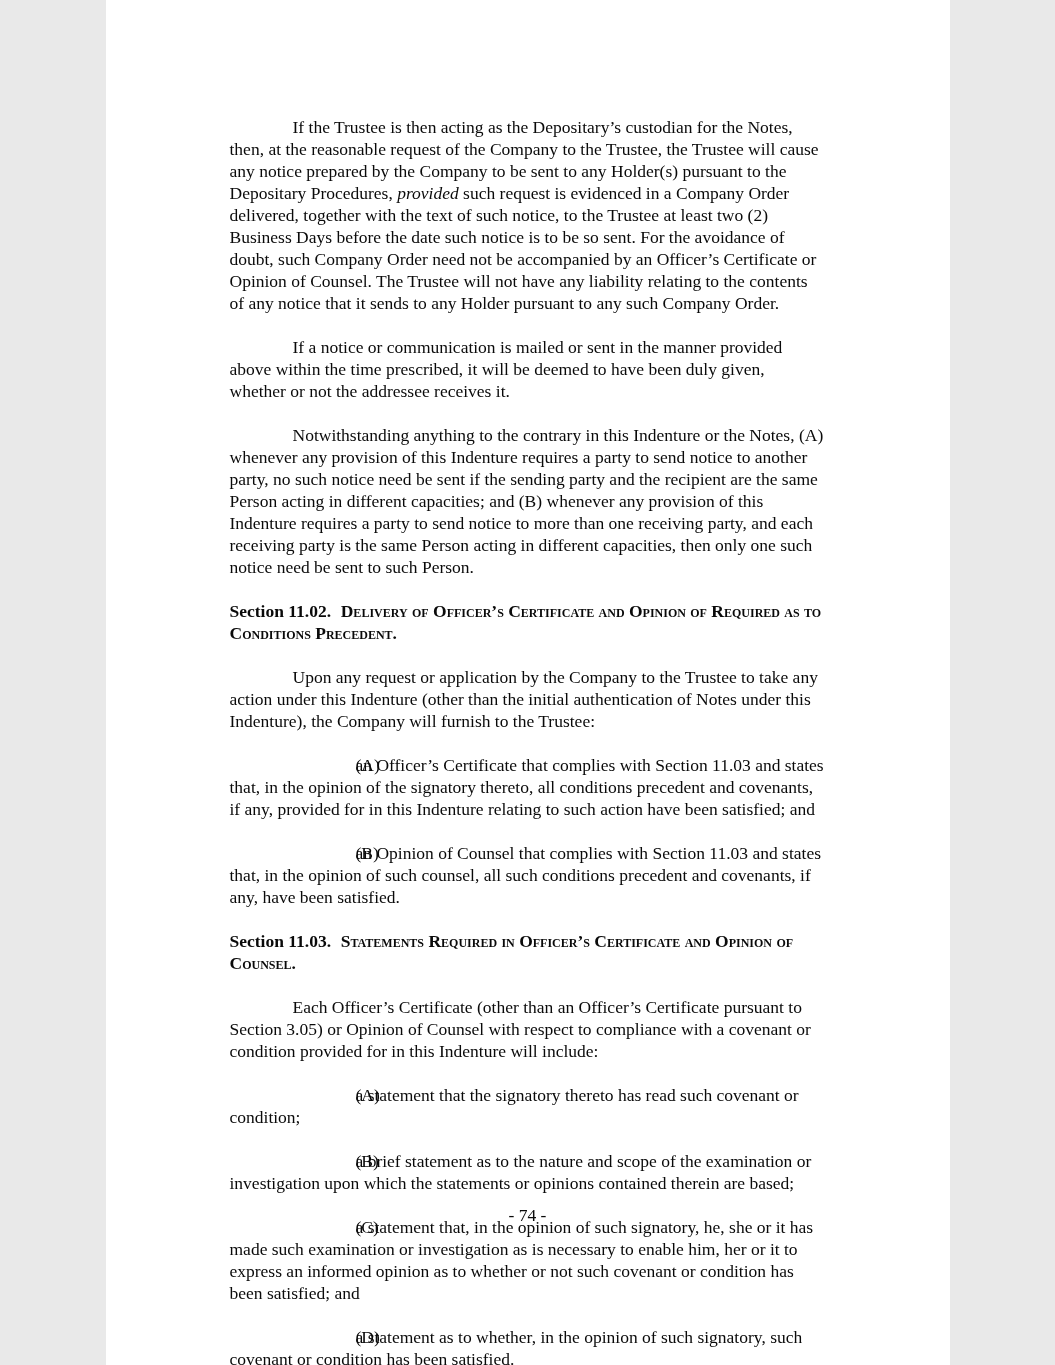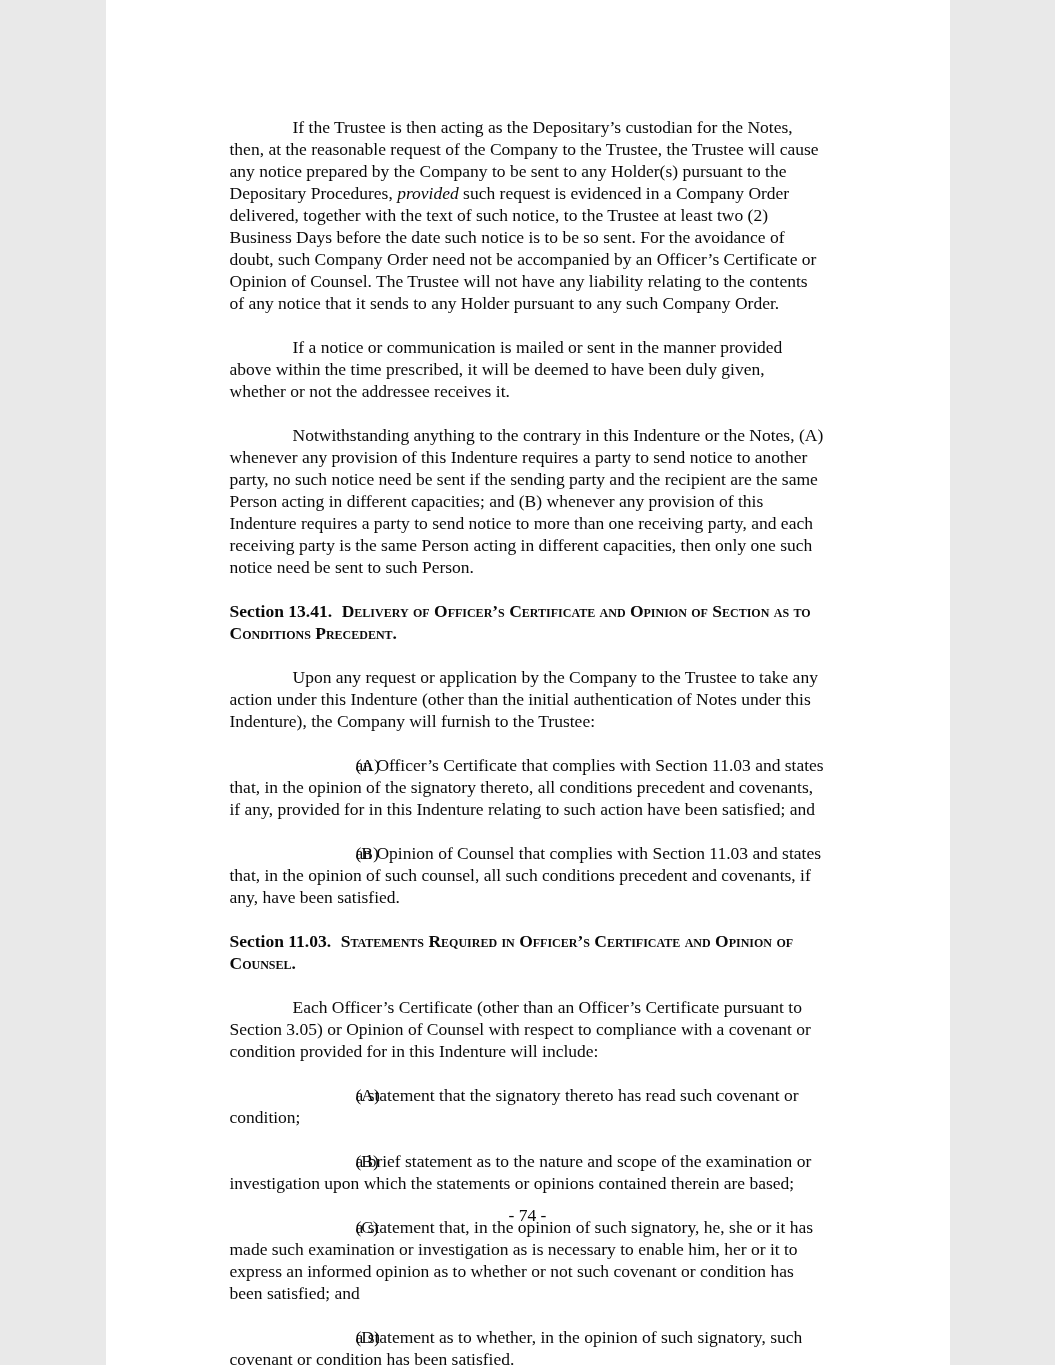--- a/index.html
+++ b/index.html
@@ -37,21 +37,21 @@
 <body>
 
 <div class="sheet">
 
   <p class="para indent"><span>If the Trustee is then acting as the Depositary’s custodian for the Notes, then, at the reasonable request of the Company to the Trustee, the Trustee will cause any notice prepared by the Company to be sent to any Holder(s) pursuant to the Depositary Procedures, </span><em>provided</em><span> such request is evidenced in a Company Order delivered, together with the text of such notice, to the Trustee at least two (2) Business Days before the date such notice is to be so sent.  For the avoidance of doubt, such Company Order need not be accompanied by an Officer’s Certificate or Opinion of Counsel.  The Trustee will not have any liability relating to the contents of any notice that it sends to any Holder pursuant to any such Company Order.</span></p>
 
   <p class="para indent"><span>If a notice or communication is mailed or sent in the manner provided above within the time prescribed, it will be deemed to have been duly given, whether or not the addressee receives it.</span></p>
 
   <p class="para indent"><span>Notwithstanding anything to the contrary in this Indenture or the Notes, (A) whenever any provision of this Indenture requires a party to send notice to another party, no such notice need be sent if the sending party and the recipient are the same Person acting in different capacities; and (B) whenever any provision of this Indenture requires a party to send notice to more than one receiving party, and each receiving party is the same Person acting in different capacities, then only one such notice need be sent to such Person.</span></p>
 
-  <p class="heading"><span class="h-num">Section 13.41.</span><span class="h-title">Delivery of Officer’s Certificate and Opinion of Section as to Conditions Precedent.</span></p>
+  <p class="heading"><span class="h-num">Section 11.02.</span><span class="h-title">Delivery of Officer’s Certificate and Opinion of Required as to Conditions Precedent.</span></p>
 
   <p class="para indent"><span>Upon any request or application by the Company to the Trustee to take any action under this Indenture (other than the initial authentication of Notes under this Indenture), the Company will furnish to the Trustee:</span></p>
 
   <p class="para item"><span class="item-label">(A)</span><span>an Officer’s Certificate that complies with </span><strong>Section 11.03</strong><span> and states that, in the opinion of the signatory thereto, all conditions precedent and covenants, if any, provided for in this Indenture relating to such action have been satisfied; and</span></p>
 
   <p class="para item"><span class="item-label">(B)</span><span>an Opinion of Counsel that complies with </span><strong>Section 11.03</strong><span> and states that, in the opinion of such counsel, all such conditions precedent and covenants, if any, have been satisfied.</span></p>
 
   <p class="heading"><span class="h-num">Section 11.03.</span><span class="h-title">Statements Required in Officer’s Certificate and Opinion of Counsel.</span></p>
 
   <p class="para indent"><span>Each Officer’s Certificate (other than an Officer’s Certificate pursuant to </span><strong>Section 3.05</strong><span>) or Opinion of Counsel with respect to compliance with a covenant or condition provided for in this Indenture will include:</span></p>

